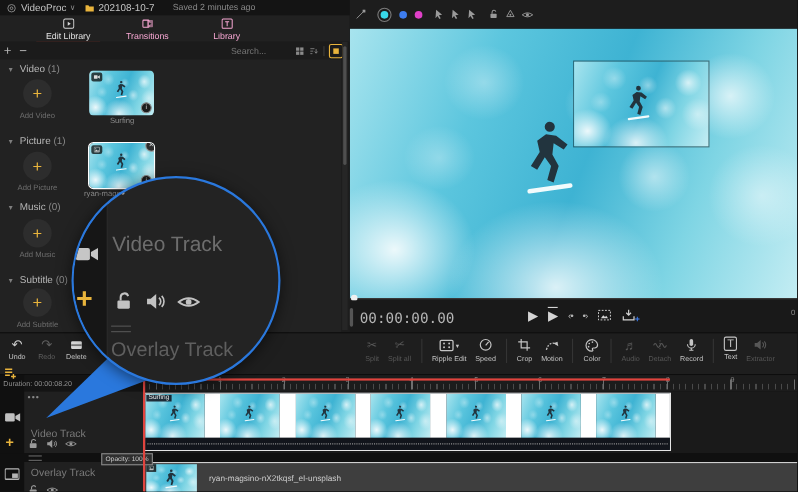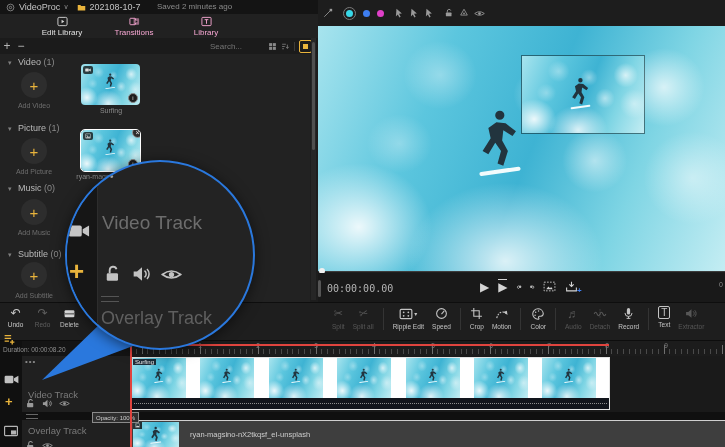--- a/index.html
+++ b/index.html
@@ -53,21 +53,21 @@
     linear-gradient(112deg,#a8e4ee 0%,#5cc6de 28%,#3eb3d3 52%,#7fd5e4 75%,#c4edf3 100%);}
   
   .ptools{left:318px;top:0;width:407px;height:26px;background:#1d1d1d;display:flex;align-items:center;color:#9a9a9a;}
   .dot{width:7px;height:7px;border-radius:50%;}
   .ring{width:13px;height:13px;border:1px solid #7a7a7a;border-radius:50%;display:flex;align-items:center;justify-content:center;box-sizing:border-box;}
   .video{left:318px;top:26px;width:407px;height:245px;background:#04070a;overflow:hidden;}
   .pip{position:absolute;left:204px;top:30px;width:122px;height:77px;box-shadow:0 0 0 1px rgba(0,0,0,.45);}
   .progress{left:318px;top:271px;width:407px;height:1px;background:#3c3c3c;}
   .scrubdot{left:319px;top:268px;width:6px;height:6px;border-radius:50%;background:#f0f0f0;}
   .transport{left:318px;top:273px;width:407px;height:29px;background:#191919;}
-  .tc{position:absolute;left:9px;top:10px;font-size:10px;color:#b5b5b5;font-family:"DejaVu Sans Mono",monospace;}
+  .tc{position:absolute;left:9px;top:10px;font-size:13px;color:#b5b5b5;font-family:"DejaVu Sans Mono",monospace;}
   .thandle{position:absolute;left:0;top:7px;width:3px;height:17px;background:#555;border-radius:2px;}
   .tcenter{position:absolute;left:162px;top:6px;display:flex;align-items:center;gap:9px;color:#d4d4d4;}
   .pbtn{font-size:12px;line-height:14px;}
   .frames{font-size:9px;color:#b5b5b5;letter-spacing:-1px;}
   .frameend{position:absolute;right:2px;top:8px;font-size:7px;color:#8a8a8a;}
   .scrollbar{left:311px;top:38px;width:5px;height:262px;background:#262626;}
   .scrollthumb{left:312px;top:42px;width:3px;height:108px;background:#4f4f4f;border-radius:2px;}
   
   .edittb{left:0;top:302px;width:725px;height:39px;background:#1e1e1e;border-top:1px solid #0e0e0e;border-bottom:1px solid #0d0d0d;box-sizing:border-box;}
   .hist{position:absolute;left:2px;top:4px;display:flex;}

